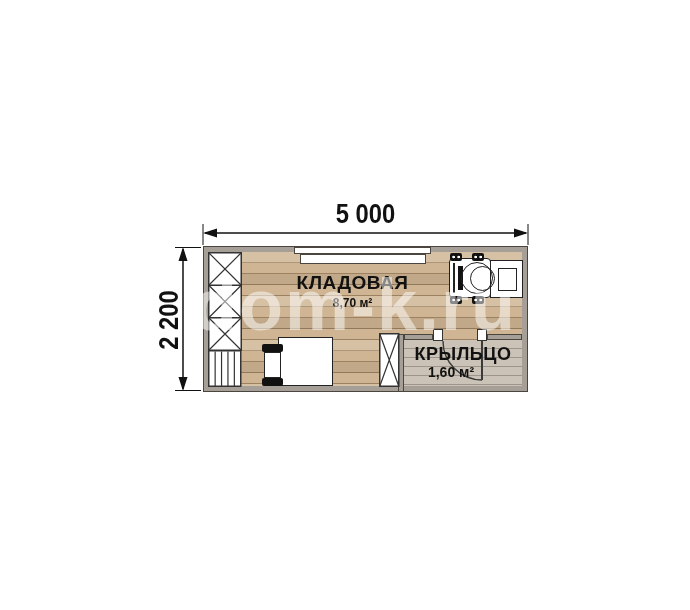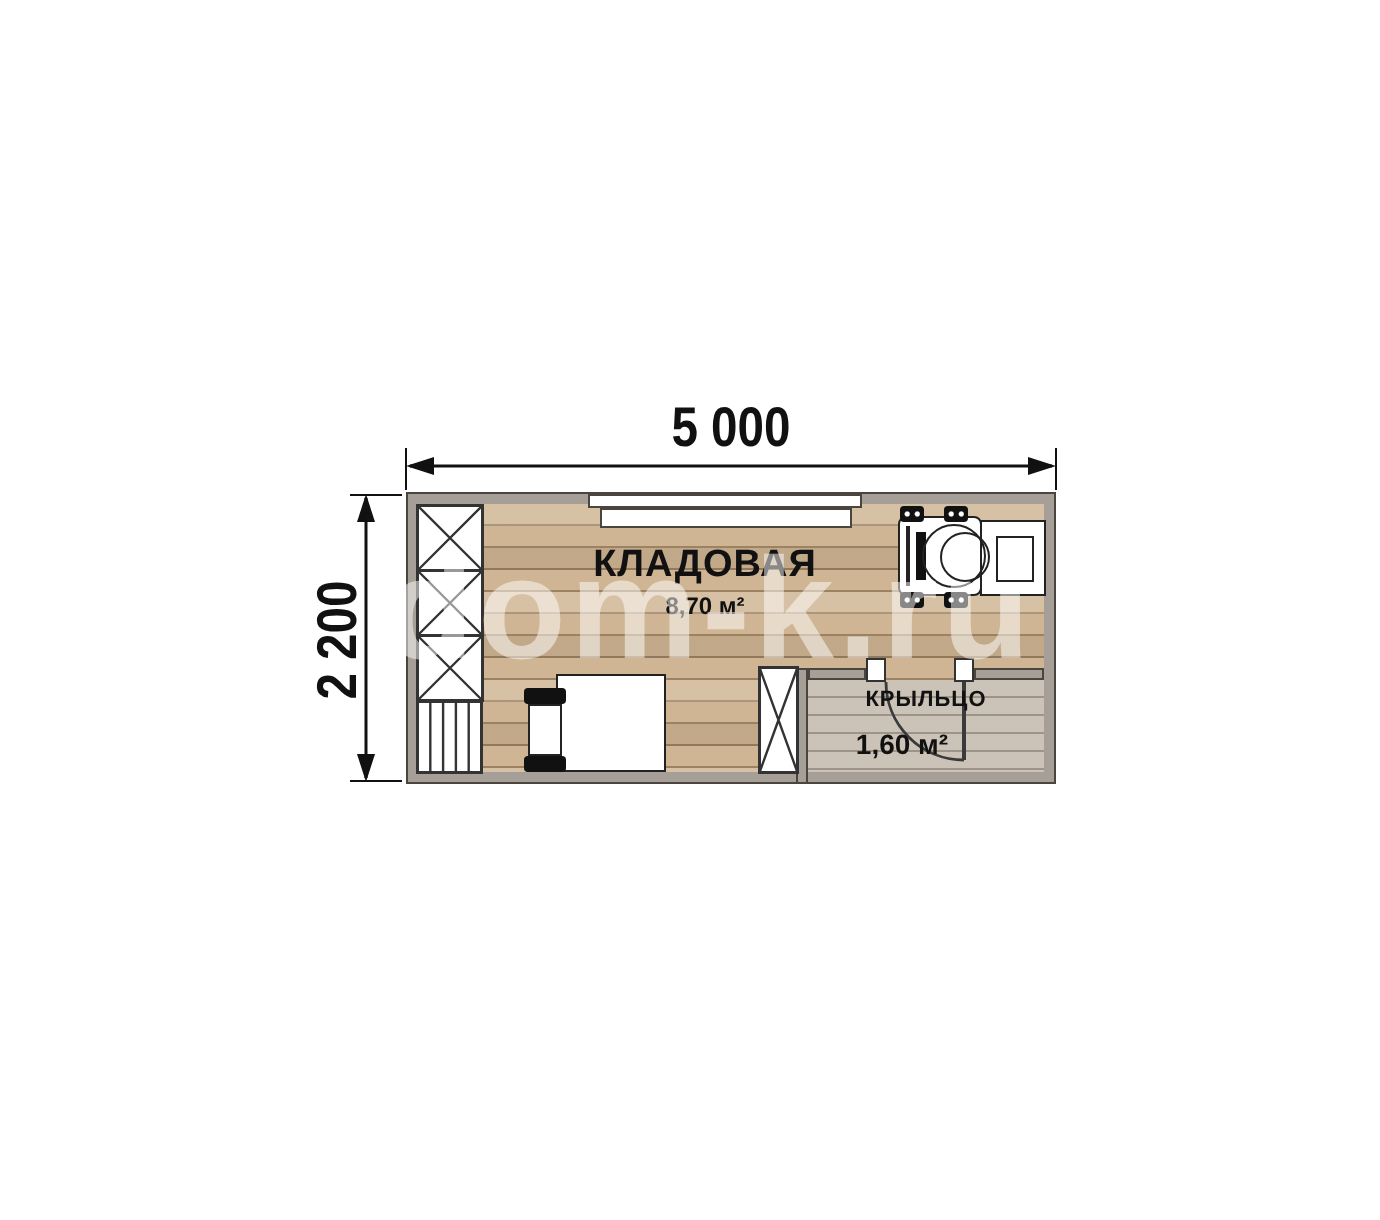--- a/index.html
+++ b/index.html
@@ -53,21 +53,21 @@
   .backrest-bar{left:458px;top:266px;width:5px;height:24px;background:#111;z-index:5;}
   .seat-circle-outer{left:461px;top:262px;width:32px;height:32px;border:1.5px solid #222;border-radius:50%;z-index:5;}
   .seat-circle-inner{left:470px;top:266px;width:25px;height:25px;border:1.5px solid #222;border-radius:50%;z-index:5;}
   .side-table{left:490px;top:260px;width:33px;height:38px;background:#fff;border:1.5px solid #222;z-index:4;}
   .side-table-inner{left:498px;top:268px;width:19px;height:23px;background:#fff;border:1px solid #222;z-index:5;}
 
   
   .lbl{color:#111;font-weight:bold;text-align:center;z-index:8;}
   .room-name{left:240px;top:272px;width:225px;font-size:19px;letter-spacing:0.5px;}
   .room-area{left:240px;top:296px;width:225px;font-size:12px;}
-  .porch-name{left:404px;top:344px;width:118px;font-size:11px;letter-spacing:0.5px;}
+  .porch-name{left:404px;top:344px;width:118px;font-size:18px;letter-spacing:0.5px;}
   .porch-area{left:404px;top:364px;width:94px;font-size:14px;}
   .dim-w{left:203px;top:198px;width:325px;font-size:28px;transform:scaleX(0.85);}
   .dim-h{left:96px;top:306px;width:146px;height:28px;font-size:28px;line-height:28px;
     transform:rotate(-90deg) scaleX(0.85);}
 
   
   .overlay{left:0;top:0;z-index:7;pointer-events:none;}
 
   
   .watermark{left:135px;top:245px;width:440px;height:120px;z-index:9;

